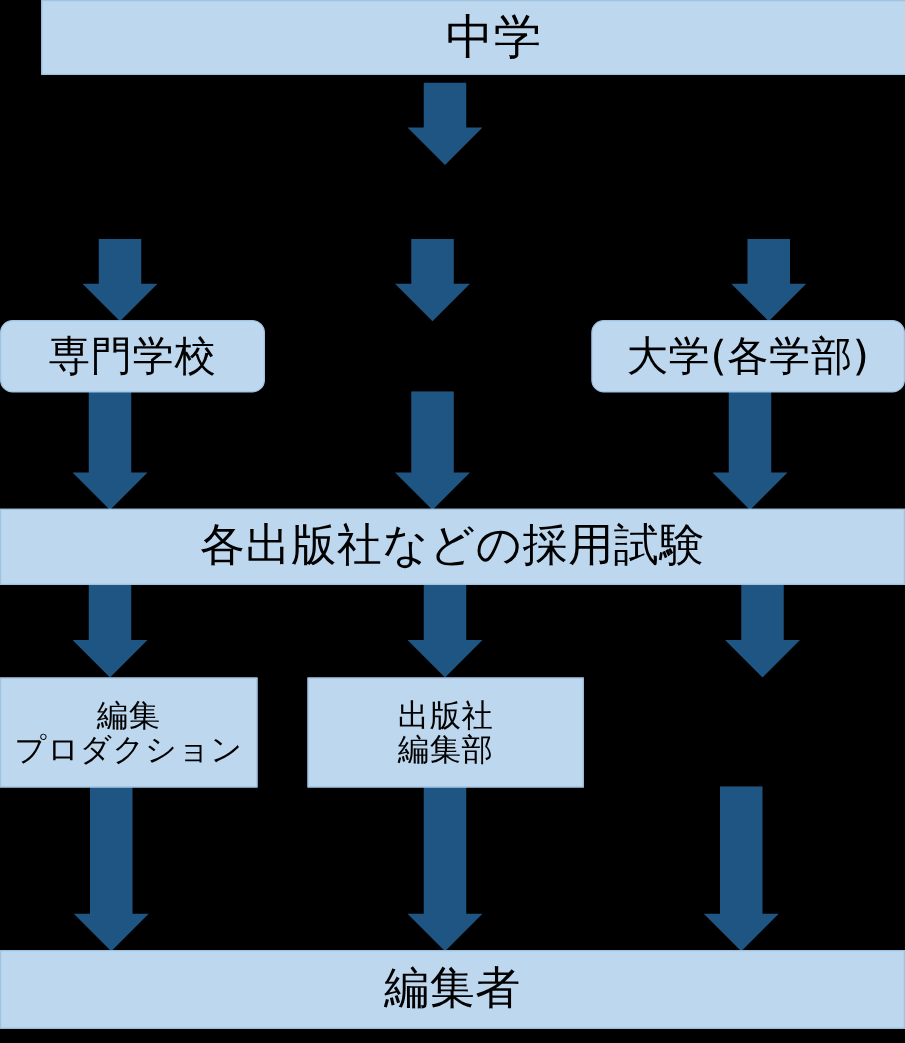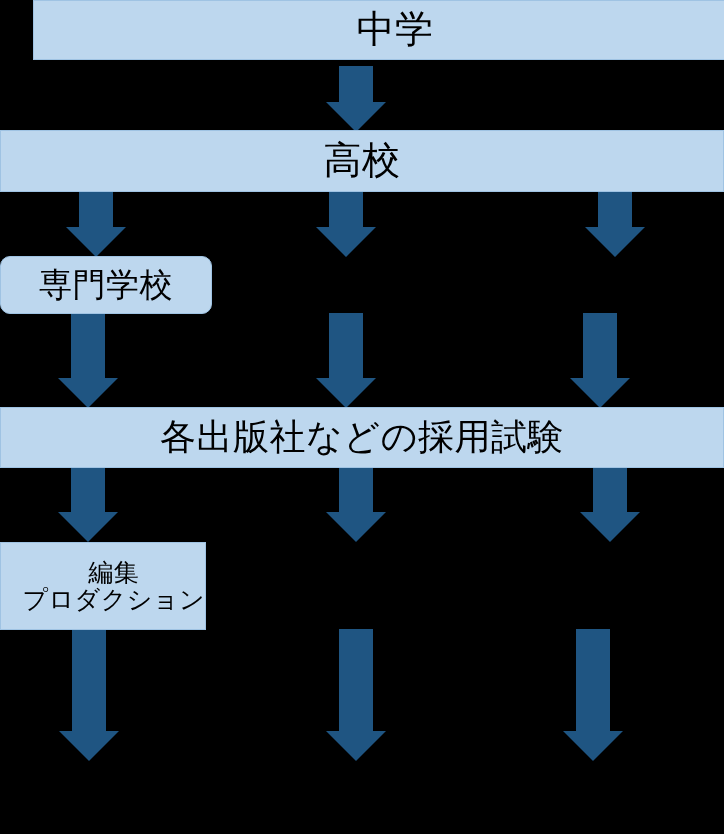--- a/index.html
+++ b/index.html
@@ -26,21 +26,21 @@
     text-align: center;
     color: #000000;
     line-height: 1.08;
     letter-spacing: 0.5px;
     white-space: pre-line;
     z-index: 2;
   }
   .t-xl  { font-size: 38px; }
   .t-lg  { font-size: 36px; }
   .t-md  { font-size: 33px; border-radius: 10px; }
-  .t-sm  { font-size: 25px; justify-content: flex-end; }
+  .t-sm  { font-size: 25px; }
   .arrow {
     position: absolute;
     z-index: 1;
   }
   .arrow svg { display: block; }
 </style>
 </head>
 <body>
 
 <div id="canvas">
@@ -48,42 +48,42 @@
   <div class="node t-xl" style="left:0px; top:0; width:724px; height:60px;margin-left:33px;">
     <span>中学</span>
   </div>
 
   <div class="arrow" style="left:326px; top:66px; width:60px; height:66px;">
     <svg width="60" height="66" viewBox="0 0 60 66" aria-hidden="true">
       <polygon points="13,0 47,0 47,36 60,36 30,66 0,36 13,36" fill="#1f5582"></polygon>
     </svg>
   </div>
 
-  <div class="node t-xl" style="left:0px; top:130px; width:724px; height:62px;">
-    <span>高校</span>
-  </div>
 
   <div class="arrow" style="left:66px; top:191px; width:60px; height:66px;">
     <svg width="60" height="66" viewBox="0 0 60 66" aria-hidden="true">
       <polygon points="13,0 47,0 47,36 60,36 30,66 0,36 13,36" fill="#1f5582"></polygon>
     </svg>
   </div>
   <div class="arrow" style="left:316px; top:191px; width:60px; height:66px;">
     <svg width="60" height="66" viewBox="0 0 60 66" aria-hidden="true">
       <polygon points="13,0 47,0 47,36 60,36 30,66 0,36 13,36" fill="#1f5582"></polygon>
     </svg>
   </div>
   <div class="arrow" style="left:585px; top:191px; width:60px; height:66px;">
     <svg width="60" height="66" viewBox="0 0 60 66" aria-hidden="true">
       <polygon points="13,0 47,0 47,36 60,36 30,66 0,36 13,36" fill="#1f5582"></polygon>
     </svg>
   </div>
 
   <div class="node t-md" style="left:0px; top:256px; width:212px; height:58px;">
     <span>専門学校</span>
+  </div>
+  <div class="node t-md" style="left:473px; top:256px; width:251px; height:58px;">
+    <span>大学(各学部)</span>
   </div>
 
   <div class="arrow" style="left:58px; top:313px; width:60px; height:95px;">
     <svg width="60" height="95" viewBox="0 0 60 95" aria-hidden="true">
       <polygon points="13,0 47,0 47,65 60,65 30,95 0,65 13,65" fill="#1f5582"></polygon>
     </svg>
   </div>
   <div class="arrow" style="left:316px; top:313px; width:60px; height:95px;">
     <svg width="60" height="95" viewBox="0 0 60 95" aria-hidden="true">
       <polygon points="13,0 47,0 47,65 60,65 30,95 0,65 13,65" fill="#1f5582"></polygon>
@@ -112,31 +112,38 @@
   <div class="arrow" style="left:580px; top:467px; width:60px; height:75px;">
     <svg width="60" height="75" viewBox="0 0 60 75" aria-hidden="true">
       <polygon points="13,0 47,0 47,45 60,45 30,75 0,45 13,45" fill="#1f5582"></polygon>
     </svg>
   </div>
 
   <div class="node t-sm" style="left:0px; top:542px; width:206px; height:88px;">
     <span>編集
 プロダクション</span>
   </div>
+  <div class="node t-sm" style="left:246px; top:542px; width:221px; height:88px;">
+    <span>出版社
+編集部</span>
+  </div>
 
   <div class="arrow" style="left:59px; top:629px; width:60px; height:132px;">
     <svg width="60" height="132" viewBox="0 0 60 132" aria-hidden="true">
       <polygon points="13,0 47,0 47,102 60,102 30,132 0,102 13,102" fill="#1f5582"></polygon>
     </svg>
   </div>
   <div class="arrow" style="left:326px; top:629px; width:60px; height:132px;">
     <svg width="60" height="132" viewBox="0 0 60 132" aria-hidden="true">
       <polygon points="13,0 47,0 47,102 60,102 30,132 0,102 13,102" fill="#1f5582"></polygon>
     </svg>
   </div>
   <div class="arrow" style="left:563px; top:629px; width:60px; height:132px;">
     <svg width="60" height="132" viewBox="0 0 60 132" aria-hidden="true">
       <polygon points="13,0 47,0 47,102 60,102 30,132 0,102 13,102" fill="#1f5582"></polygon>
     </svg>
   </div>
 
+  <div class="node t-lg" style="left:0px; top:760px; width:724px; height:63px;">
+    <span>編集者</span>
+  </div>
 
 </div>
 
 </body></html>

